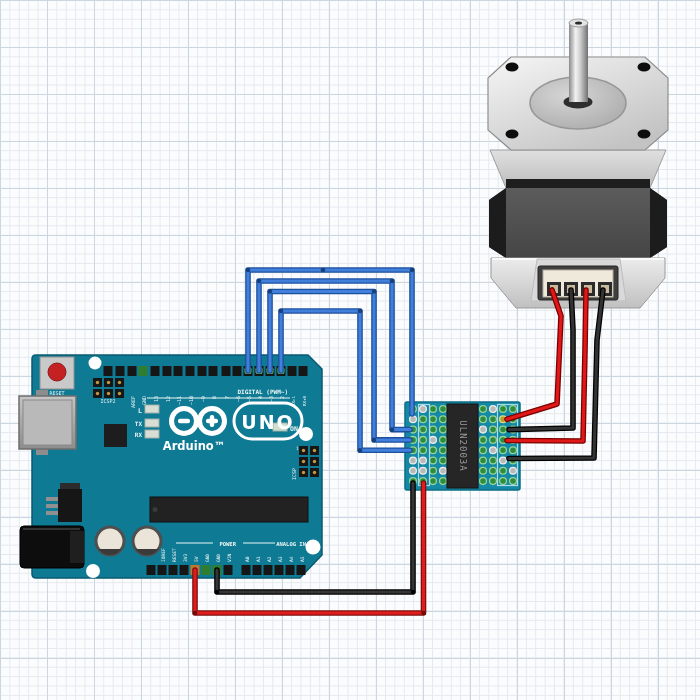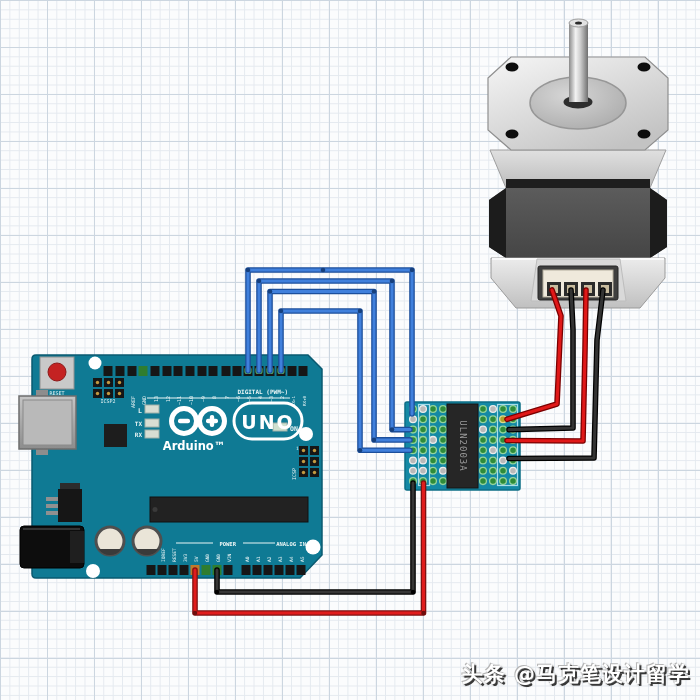--- a/index.html
+++ b/index.html
@@ -415,14 +415,13 @@
       <path d="M 586,290 L 585,350 L 583,441 L 507,440.5" stroke="#7a0000" stroke-width="5.6"></path>
       <path d="M 586,290 L 585,350 L 583,441 L 507,440.5" stroke="#e01818" stroke-width="3.1"></path>
     </g>
     <g>
       <path d="M 603,290 L 597,340 L 594,458 L 509,458.5" stroke="#000" stroke-width="5.6"></path>
       <path d="M 603,290 L 597,340 L 594,458 L 509,458.5" stroke="#333" stroke-width="3.1"></path>
     </g>
   </g>
 </svg>
 
-<div class="watermark">头条 @马克笔设计留学</div>
 </div>
 
 </body></html>

